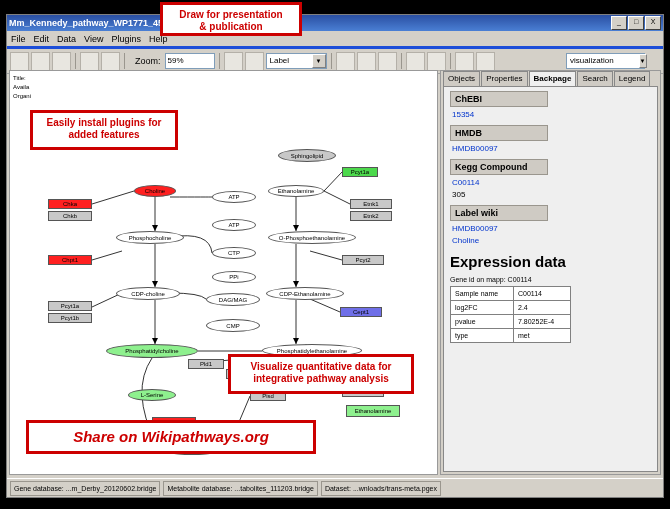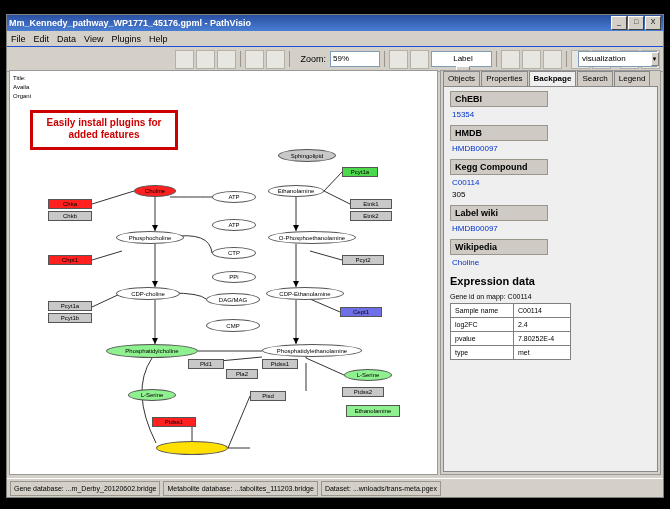--- a/index.html
+++ b/index.html
@@ -8,32 +8,32 @@
 
   .win{position:absolute;left:6px;top:14px;width:656px;height:482px;background:#d4d0c8;border:1px solid #808080;box-shadow:0 0 2px #000;}
 
   
   .titlebar{height:16px;background:linear-gradient(#2a4fa2,#4a7fd4);display:flex;align-items:center;padding:0 2px;}
   .titlebar .tbtext{color:#fff;font-size:9px;font-weight:bold;flex:1;overflow:hidden;white-space:nowrap;}
   .tbbtns{display:flex;gap:1px;}
   .tbbtn{width:14px;height:12px;background:#d4d0c8;border:1px solid #fff;border-right-color:#404040;border-bottom-color:#404040;font-size:7px;line-height:10px;text-align:center;color:#000;}
 
   
-  .menubar{height:15px;background:#d4d0c8;display:flex;align-items:center;gap:8px;padding:0 4px;font-size:9px;border-bottom:1px solid #1d4ed8;}
+  .menubar{height:15px;background:#d4d0c8;display:flex;align-items:center;gap:8px;padding:0 4px;font-size:9px;border-bottom:3px solid #1d4ed8;}
   .menubar span{color:#000;}
 
   
-  .toolbar{height:22px;background:#d4d0c8;display:flex;align-items:center;gap:2px;padding:1px 3px;border-bottom:1px solid #a0a0a0;justify-content:flex-end;}
+  .toolbar{height:22px;background:#d4d0c8;display:flex;align-items:center;gap:2px;padding:1px 3px;border-bottom:1px solid #a0a0a0;}
   .tbicon{width:17px;height:17px;background:#e8e6e0;border:1px solid #b4b0a8;display:inline-block;position:relative;}
   .tbsep{width:1px;height:16px;background:#9a968e;margin:0 2px;}
   .zoomlbl{font-size:9px;margin:0 2px 0 6px;}
   .zoombox{width:46px;height:14px;background:#fff;border:1px solid #7f9db9;font-size:8px;line-height:14px;padding-left:2px;}
   .combo{height:14px;background:#fff;border:1px solid #7f9db9;font-size:8px;line-height:14px;padding-left:3px;display:flex;align-items:center;justify-content:space-between;}
   .combo .arr{width:12px;height:12px;background:#d4d0c8;border:1px solid #fff;border-right-color:#808080;border-bottom-color:#808080;font-size:6px;text-align:center;line-height:12px;}
-  .rightcombo{position:absolute;right:6px;top:0;width:74px;gap:25px;}
+  .rightcombo{position:absolute;right:18px;top:0;width:74px;gap:25px;}
 
   
   .content{position:absolute;top:53px;left:0;right:0;bottom:20px;display:flex;}
   .canvaswrap{position:relative;width:427px;background:#fff;border:1px solid #999;margin:2px;overflow:hidden;}
   .sidepanel{position:relative;flex:1;margin:2px 2px 2px 0;background:#d4d0c8;border:1px solid #999;overflow:hidden;}
 
   
   .canvlabel{position:absolute;font-size:6px;color:#000;}
 
   
@@ -51,21 +51,21 @@
 
   
   .tabrow{display:flex;height:15px;font-size:8px;background:#d4d0c8;padding-left:2px;}
   .tab{padding:1px 4px;border:1px solid #888;border-bottom:none;background:#cfcbc4;margin-right:1px;line-height:11px;}
   .tab.active{background:#efefef;font-weight:bold;}
   .panelbody{position:absolute;top:15px;left:2px;right:2px;bottom:2px;background:#efefef;border:1px solid #888;overflow:hidden;padding:4px 6px;}
   .secthead{background:#cfcbc4;border:1px solid #9a968e;font-size:9px;font-weight:bold;padding:2px 4px;margin-top:6px;width:88px;}
   .secthead.first{margin-top:0;}
   .link{color:#0033cc;font-size:8px;margin:3px 0 0 2px;display:block;}
   .plain{font-size:8px;margin:3px 0 0 2px;}
-  .exprhead{font-size:11px;font-weight:bold;margin-top:8px;}
+  .exprhead{font-size:15px;font-weight:bold;margin-top:8px;}
   .geneid{font-size:7px;margin-top:6px;}
   table.expr{border-collapse:collapse;margin-top:3px;font-size:7px;}
   table.expr td{border:1px solid #808080;padding:1px 4px;background:#fff;height:11px;}
   table.expr td.k{width:54px;}
   table.expr td.v{width:48px;}
 
   
   .statusbar{position:absolute;left:0;right:0;bottom:0;height:18px;background:#d4d0c8;border-top:1px solid #fff;display:flex;align-items:center;padding:0 3px;}
   .statusbar .cell{border:1px solid #9a968e;background:#d4d0c8;height:13px;line-height:13px;font-size:7px;padding:0 3px;margin-right:3px;}
 
@@ -104,21 +104,21 @@
       <span class="tbicon"></span>
       <span class="tbsep"></span>
       <span class="tbicon"></span>
       <span class="tbicon"></span>
       <span class="tbsep"></span>
       <span class="zoomlbl">Zoom:</span>
       <span class="zoombox">59%</span>
       <span class="tbsep"></span>
       <span class="tbicon"></span>
       <span class="tbicon"></span>
-      <span class="combo" style="width:56px;flex-direction:column;">
+      <span class="combo" style="width:56px;">
         <span>Label</span>
         <span class="arr">▼</span>
       </span>
       <span class="tbsep"></span>
       <span class="tbicon"></span>
       <span class="tbicon"></span>
       <span class="tbicon"></span>
       <span class="tbsep"></span>
       <span class="tbicon"></span>
       <span class="tbicon"></span>
@@ -298,21 +298,20 @@
           <div id="sections">
               <div class="secthead first">ChEBI</div>
               <div class="link">15354</div>
               <div class="secthead">HMDB</div>
               <div class="link">HMDB00097</div>
               <div class="secthead">Kegg Compound</div>
               <div class="link">C00114</div>
               <div class="plain">305</div>
               <div class="secthead">Label wiki</div>
               <div class="link">HMDB00097</div>
-              <div class="secthead">Wikipedia</div>
               <div class="link">Choline</div>
             </div>
           <div class="exprhead">Expression data</div>
           <div class="geneid">Gene id on mapp: C00114</div>
           <table class="expr">
               <tbody id="exprbody">
                 <tr>
                   <td class="k">Sample name</td>
                   <td class="v">C00114</td>
                 </tr>
@@ -334,14 +333,17 @@
       </div>
     </div>
 
     <div class="statusbar">
       <span class="cell">Gene database: ...m_Derby_20120602.bridge</span>
       <span class="cell">Metabolite database: ...tabolites_111203.bridge</span>
       <span class="cell">Dataset: ...wnloads/trans-meta.pgex</span>
     </div>
   </div>
 
+  <div class="anno" style="left:160px;top:2px;width:142px;height:34px;">Draw for presentation<br>&amp; publication</div>
   <div class="anno" style="left:30px;top:70px;width:148px;height:40px;margin-top:40px;">Easily install plugins for<br>added features</div>
+  <div class="anno" style="left:228px;top:354px;width:186px;height:40px;">Visualize quantitative data  for<br>integrative pathway analysis</div>
+  <div class="anno big" style="left:26px;top:420px;width:290px;height:34px;display:flex;align-items:center;justify-content:center;">Share on Wikipathways.org</div>
 </div>
 
 </body></html>

